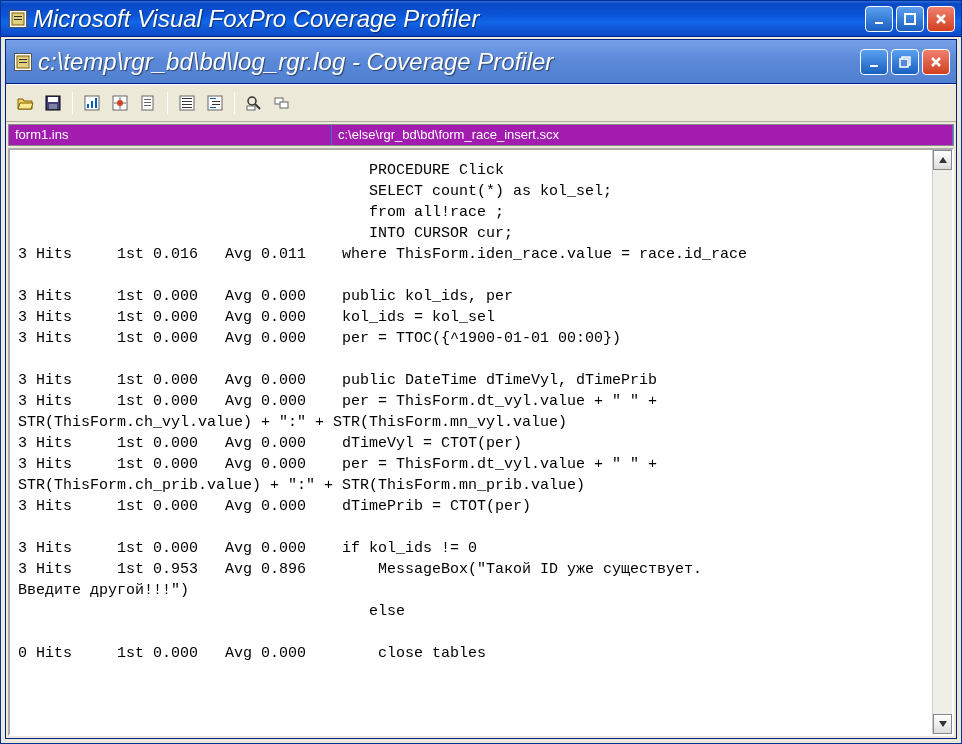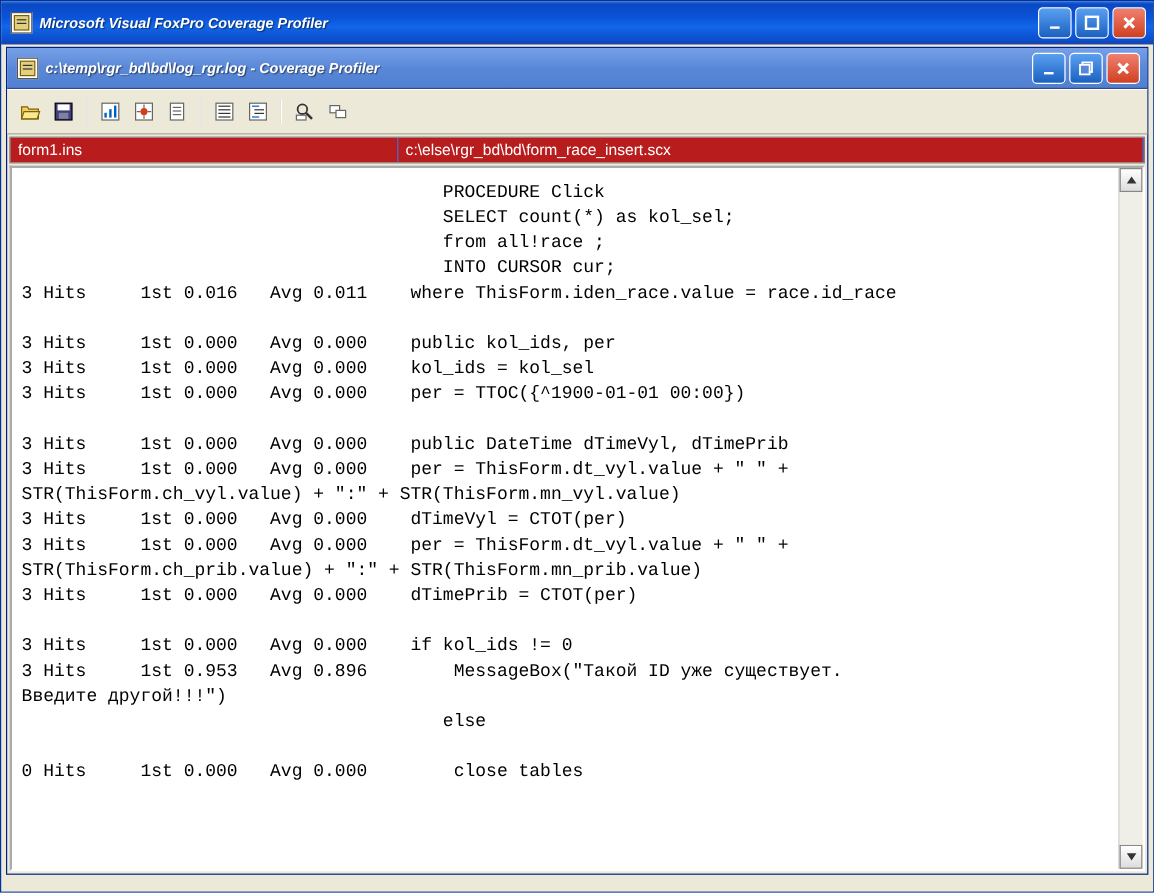--- a/index.html
+++ b/index.html
@@ -23,31 +23,31 @@
     background: linear-gradient(to bottom, #2a6cd8 0%, #0a48c4 8%, #0a54d8 40%, #1266e8 60%, #0a48c4 100%);
     display: flex;
     align-items: center;
     padding: 0 6px 0 8px;
     color: #fff;
     position: relative;
     border-bottom: 1px solid #002288;
   }
   .titlebar.inner {
     background: linear-gradient(to bottom, #76a0e8 0%, #5a88d8 50%, #5080d0 100%);
-    height: 34px;
+    height: 44px;
   }
   .title-icon {
     width: 18px; height: 18px; margin-right: 6px;
     background: #fff; border: 1px solid #555;
     display: inline-flex; align-items: center; justify-content: center;
     font-size: 10px; color: #333;
   }
   .title-text {
-    font-size: 12px;
-    font-weight: bold;
+    font-size: 24px;
+    font-weight: normal;
     font-style: italic;
     text-shadow: 1px 1px 1px rgba(0,0,0,0.5);
     flex: 1;
     white-space: nowrap;
   }
   .win-buttons { display: flex; gap: 3px; }
   .win-btn {
     width: 28px; height: 26px;
     border: 1px solid #fff;
     border-radius: 4px;
@@ -85,21 +85,21 @@
     background: transparent;
   }
   .tb-sep {
     width: 1px; height: 22px;
     background: #aca899;
     border-right: 1px solid #fff;
     margin: 0 4px;
   }
   .headerbar {
     display: flex;
-    background: #b91c1c;
+    background: #a21caf;
     color: #fff;
     font-size: 13px;
     height: 22px;
     border: 1px solid #888;
     margin: 2px;
   }
   .headerbar > div {
     padding: 2px 6px;
     border-right: 1px solid #4070d0;
     white-space: nowrap;

